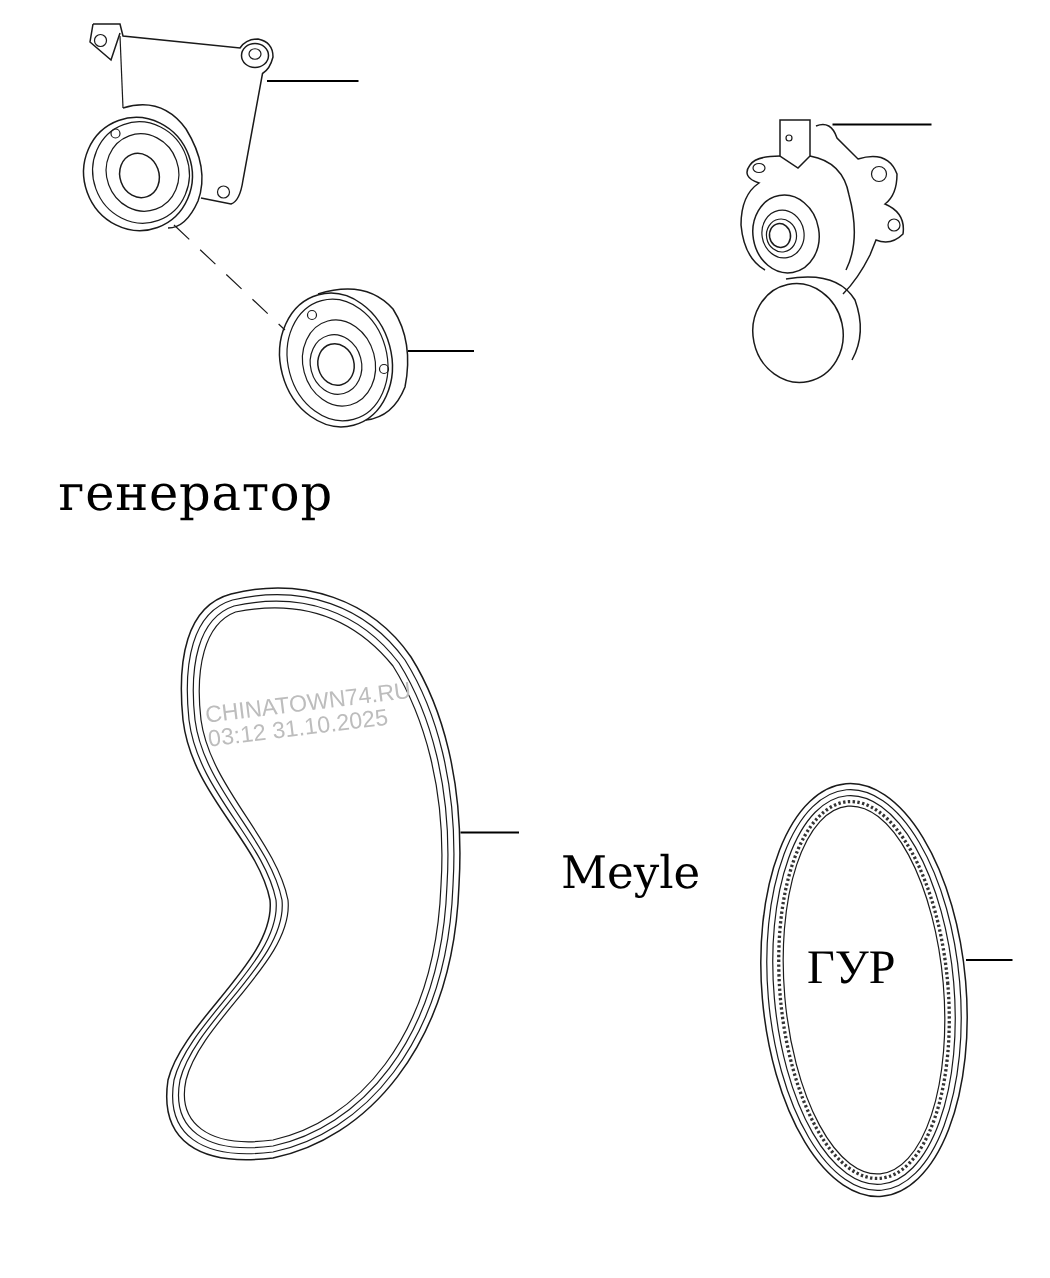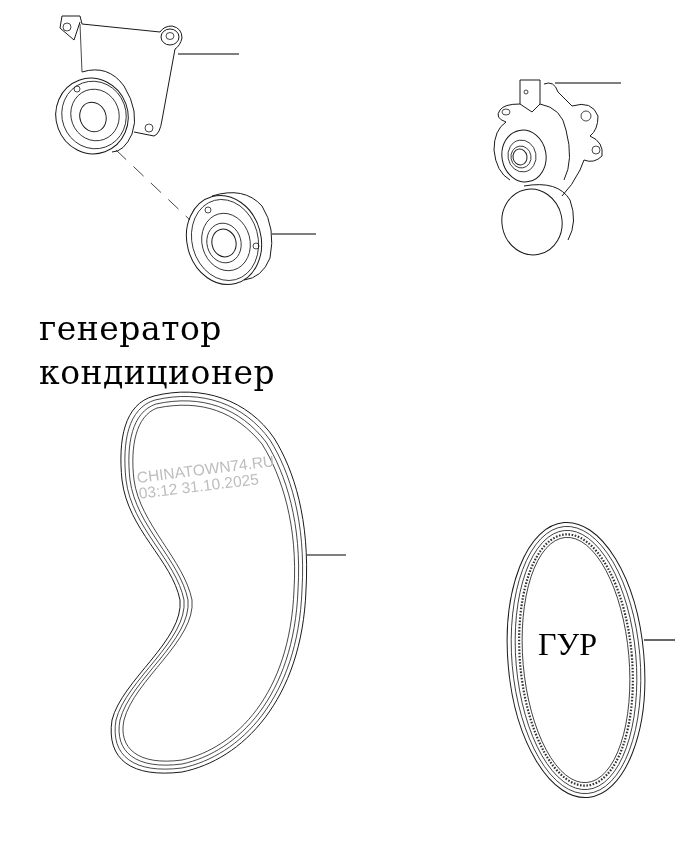--- a/index.html
+++ b/index.html
@@ -109,20 +109,20 @@
       <ellipse class="ln" cx="564" cy="660" rx="68" ry="138" transform="rotate(-5 564 660)"></ellipse>
       <ellipse class="lnt" cx="564" cy="660" rx="64" ry="134" transform="rotate(-5 564 660)"></ellipse>
       <ellipse class="lnt" cx="564" cy="660" rx="60" ry="130" transform="rotate(-5 564 660)"></ellipse>
       <ellipse fill="none" stroke="#333" stroke-width="2.2" stroke-dasharray="1.6,1.6" cx="564" cy="660" rx="56" ry="126" transform="rotate(-5 564 660)"></ellipse>
       <ellipse class="lnt" cx="564" cy="660" rx="53" ry="123" transform="rotate(-5 564 660)"></ellipse>
       <line class="lead" x1="632" y1="640" x2="663" y2="640" stroke-width="1"></line>
     </g>
   </svg>
 
   <div class="label label-gen">генератор</div>
-  <div class="label label-cond">кондиционер</div>
+  <div class="label label-meyle">Meyle</div>
   <div class="label label-gur">ГУР</div>
 
   <div class="watermark">
     <div>CHINATOWN74.RU</div>
     <div>03:12 31.10.2025</div>
   </div>
 </div>
 
 </body></html>

